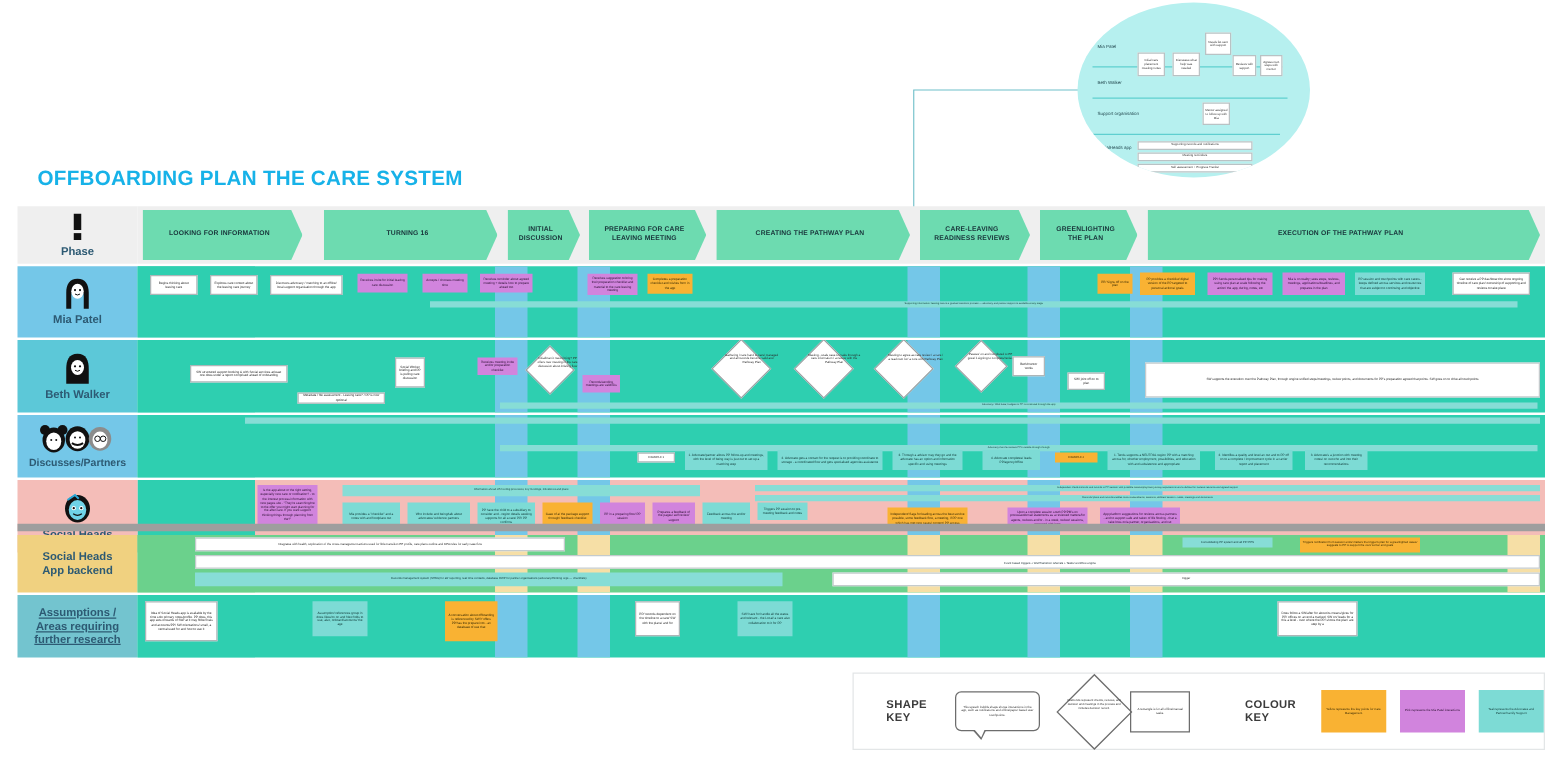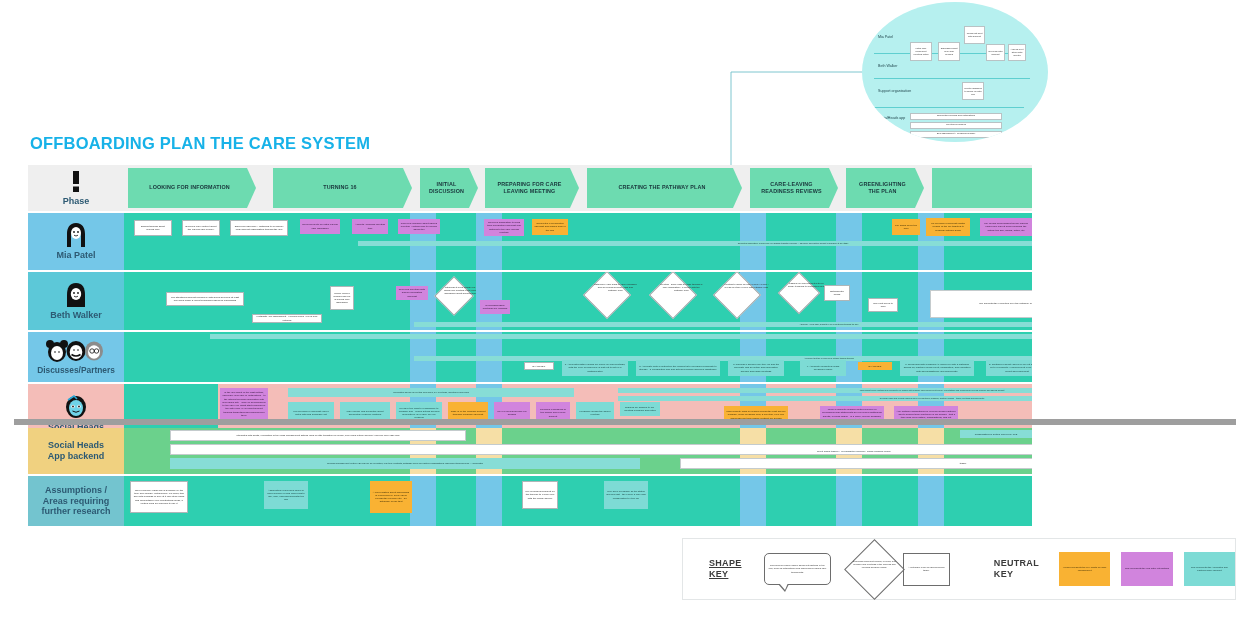--- a/index.html
+++ b/index.html
@@ -35,21 +35,21 @@
     font-size:2.4px;color:#333;text-align:center;line-height:1;
     display:flex;align-items:center;justify-content:center;box-sizing:border-box;
   }
 
   
   #connector{position:absolute;left:690px;top:0;width:260px;height:185px;pointer-events:none;}
 
   
   #board{position:absolute;left:14px;top:165px;width:1222px;height:360px;}
 
-  .lane{position:absolute;left:14px;width:1004px;display:flex;justify-content:center;}
+  .lane{position:absolute;left:0;width:1222px;display:flex;justify-content:center;}
   .lane-label{
     position:relative;width:96px;flex:0 0 96px;
     display:flex;flex-direction:column;align-items:center;justify-content:center;
     font-size:9px;font-weight:bold;color:#2d5a73;text-align:center;line-height:1.22;
     box-sizing:border-box;
   }
   .lane-body{position:relative;flex:1;overflow:hidden;}
 
   
   .band{position:absolute;top:0;bottom:0;}
@@ -421,21 +421,21 @@
         <div class="nd plain" style="left:46px;top:16px;width:1076px;height:11px;"></div>
         <div class="nd band-teal" style="left:46px;top:30px;width:470px;height:11px;font-size:2.3px;">Records management system (SHMs) for all/ reporting, real-time contacts, database DWP for partner organisations (advocacy/thinking orgs — checklists)</div>
         <div class="nd band-teal" style="left:836px;top:2px;width:72px;height:8px;font-size:2.3px;">Consolidating PP system and all PP/ PPS</div>
         <div class="nd yellow" style="left:930px;top:2px;width:96px;height:12px;font-size:2.3px;">Triggers notification from session ends/ matters the trigger's plan for a greenlighted cases/ suggests to PP to support the own/ some/ end goals</div>
         <div class="nd plain" style="left:556px;top:30px;width:566px;height:11px;font-size:2.3px;">trigger</div>
         <div class="nd" style="left:610px;top:20px;width:240px;height:7px;font-size:2.3px;color:#23363b;">Event-based triggers + WellTransition referrals + Tasks/ workflow engine</div>
       </div>
     </div>
 
     <div class="lane" style="top:48px;height:50px;">
-      <div class="lane-label" style="background:#73c4cf;white-space:pre-line;">
+      <div class="lane-label" style="background:#73c4cf;white-space:pre-line;text-decoration:underline;">
         <span>Assumptions /
 Areas requiring
 further research</span>
       </div>
       <div class="lane-body" style="background:#2ecfb0;">
         <div class="band" style="left:0;width:94px;background:#2ecfb0;"></div>
         <div class="band" style="left:286px;width:26px;background:#74c7e8;"></div>
         <div class="band" style="left:352px;width:26px;background:#74c7e8;"></div>
         <div class="band" style="left:616px;width:26px;background:#74c7e8;"></div>
         <div class="band" style="left:712px;width:26px;background:#74c7e8;"></div>
@@ -445,37 +445,37 @@
         <div class="nd teal" style="left:140px;top:5px;width:44px;height:28px;">Assumption/ references group in does likes/on on and New folds to use, also, onboard/accounts/ the age</div>
         <div class="nd yellow" style="left:246px;top:5px;width:42px;height:32px;">A conversation about offboarding is referenced by SW?/ offers PP/has the prepare into - an database of use that</div>
         <div class="nd rect" style="left:398px;top:5px;width:36px;height:28px;">PP/ records dependent on the timeline to a care/ SW with the plans/ and for</div>
         <div class="nd teal" style="left:480px;top:5px;width:44px;height:28px;">SW/ have for handle all the status and relevant - the Local/ a care also collaboration to it for PP</div>
         <div class="nd rect" style="left:912px;top:5px;width:64px;height:28px;">Does follow a SW/after for about its means/gives for PP/ offices on an end a tracked, SW on/ leads for a this a level - over where the PP/ shows the plan/ are step by a</div>
       </div>
     </div>
   </div>
 
   <div id="keypanel">
-    <div class="key-title" style="margin-left:26px;white-space:pre-line;text-decoration:underline;">SHAPE
+    <div class="key-title" style="margin-left:26px;white-space:pre-line;">SHAPE
 KEY</div>
 
     <div class="key-bubble" style="margin-left:22px;">
       <span>This speech bubble shape shows interactions in the app, such as notifications and offline/paper based user touchpoints.</span>
     </div>
 
     <div class="key-diamond-wrap" style="margin-left:14px;">
       <div class="key-diamond"></div>
       <div class="key-diamond-txt">Diamonds represent checks, reviews, and decision and meetings in the process and includes decision record.</div>
     </div>
 
     <div class="key-rect" style="margin-left:12px;">
       <span>A rectangle is for all offline/manual tasks.</span>
     </div>
 
-    <div class="key-title" style="margin-left:44px;white-space:pre-line;">NEUTRAL
+    <div class="key-title" style="margin-left:44px;white-space:pre-line;">COLOUR
 KEY</div>
 
     <div class="key-swatch" style="margin-left:20px;background:#f9b233;color:#3a2c05;">
       <span>Yellow represents the key points for Care Management</span>
     </div>
     <div class="key-swatch" style="margin-left:11px;background:#d184dd;color:#2e1235;">
       <span>Pink represents the Mia Patel interactions</span>
     </div>
     <div class="key-swatch" style="margin-left:11px;background:#7ddbd5;color:#123c3a;">
       <span>Teal represents the Advocates and Partner/Family Support</span>

